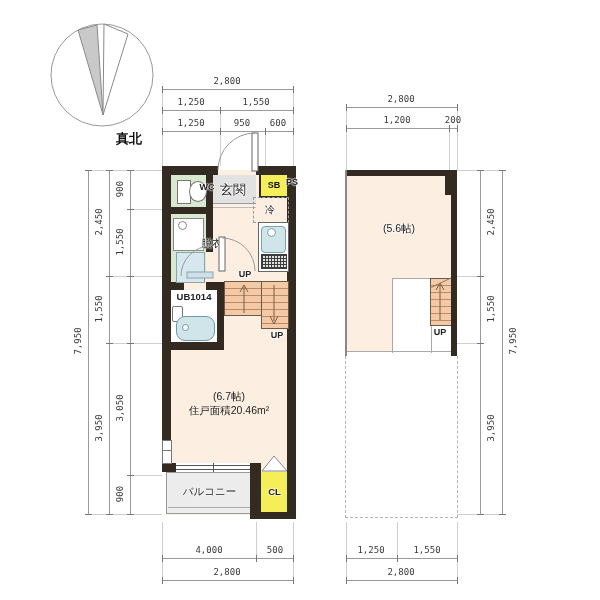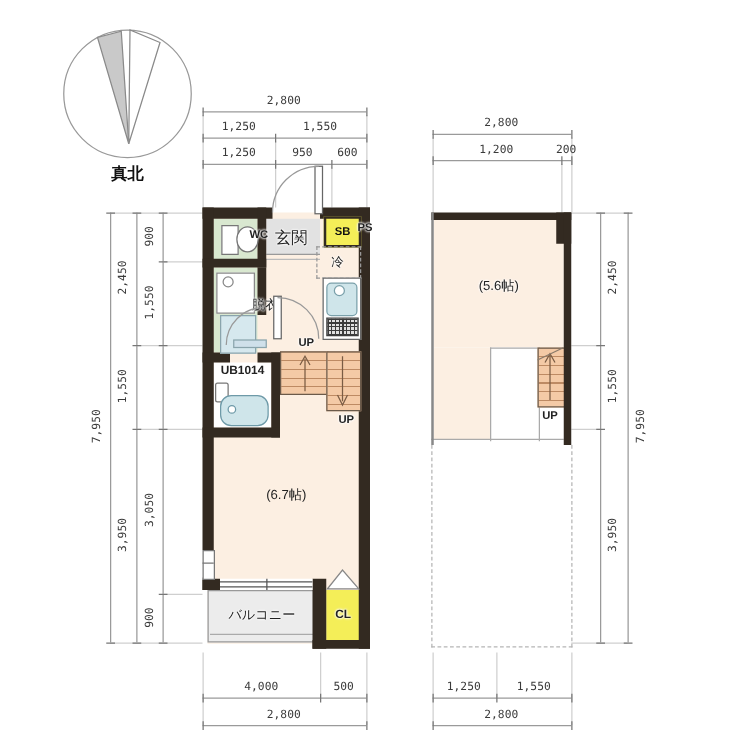--- a/index.html
+++ b/index.html
@@ -40,21 +40,21 @@
 
 <div class="canvas">
 
   <div class="abs" style="left:48px;top:18px;width:110px;height:112px;">
     <svg width="110" height="112" viewBox="0 0 110 112">
       <circle cx="54" cy="57" r="51" fill="#fff" stroke="#999" stroke-width="1"></circle>
       <polygon points="55,97 30,12 49,7" fill="#c9c9c9" stroke="#8a8a8a" stroke-width="1"></polygon>
       <polygon points="55,97 56,6 80,16" fill="#fff" stroke="#8a8a8a" stroke-width="1"></polygon>
     </svg>
   </div>
-  <div class="abs" style="left:62px;top:130px;width:80px;text-align:center;font-size:13px;font-weight:bold;color:#111;">真北</div>
+  <div class="abs" style="left:62px;top:130px;width:80px;text-align:right;font-size:13px;font-weight:bold;color:#111;">真北</div>
 
   <div class="xv" style="left:162px;top:92px;height:74px;"></div>
   <div class="xv" style="left:220px;top:113px;height:53px;"></div>
   <div class="xv" style="left:265px;top:134px;height:32px;"></div>
   <div class="xv" style="left:293px;top:92px;height:74px;"></div>
 
   <div class="dimh" style="left:197px;top:76px;">2,800</div>
   <div class="lh" style="left:162px;top:89px;width:131px;"></div>
   <div class="tv" style="left:162px;top:86px;"></div>
   <div class="tv" style="left:293px;top:86px;"></div>
@@ -177,20 +177,21 @@
   <div class="abs" style="left:176px;top:252px;width:27px;height:29px;background:#d6e8ee;border:1px solid #8aa4ac;"></div>
   <div class="room-label" style="left:192px;top:237px;width:40px;font-size:10.5px;">脱衣</div>
 
   <div class="room-label" style="left:169px;top:291px;width:50px;font:bold 9.5px 'Liberation Sans',sans-serif;">UB1014</div>
   <div class="abs" style="left:172px;top:306px;width:9px;height:14px;background:#fff;border:1px solid #777;border-radius:2px;"></div>
   <div class="abs" style="left:176px;top:316px;width:37px;height:23px;background:var(--blue);border:1.5px solid #6e9aa8;border-radius:9px;"></div>
   <div class="abs" style="left:182px;top:324px;width:5px;height:5px;background:#fff;border:1px solid #6e9aa8;border-radius:50%;"></div>
 
   <div class="abs" style="left:150px;top:389px;width:158px;text-align:center;font-size:10.5px;color:#222;line-height:14px;">
     <div>(6.7帖)</div>
+    <div>住戸面積20.46m²</div>
   </div>
 
   <div class="abs" style="left:162px;top:440px;width:8px;height:22px;background:#fff;border:1px solid #777;"></div>
   <div class="lh" style="left:162px;top:450px;width:9px;background:#777;"></div>
   <div class="abs" style="left:176px;top:463px;width:74px;height:9px;background:#fff;"></div>
   <div class="lh" style="left:176px;top:465px;width:74px;background:#555;"></div>
   <div class="lh" style="left:176px;top:469px;width:74px;background:#555;"></div>
   <div class="tv" style="left:213px;top:463px;height:9px;background:#555;"></div>
 
   <div class="room-label" style="left:166px;top:485px;width:87px;font-size:10.5px;">バルコニー</div>

